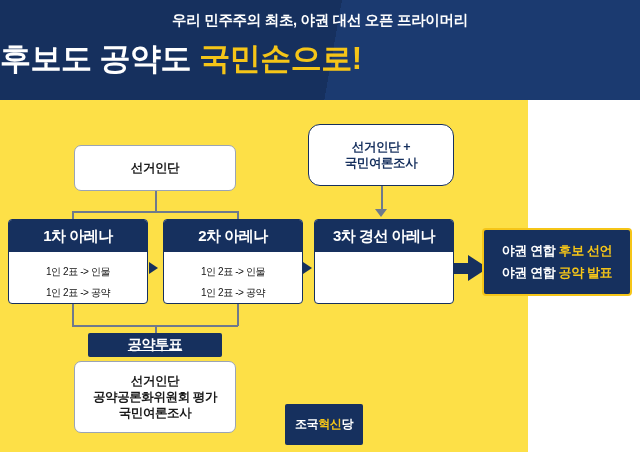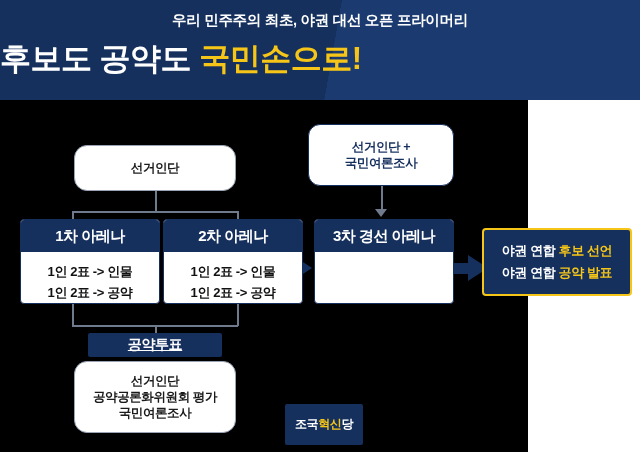--- a/index.html
+++ b/index.html
@@ -10,21 +10,21 @@
     width: 640px;
     height: 452px;
     font-family: "Liberation Sans", sans-serif;
     background: #ffffff;
     overflow: hidden;
   }
   #page {
     position: relative;
     width: 528px;
     height: 452px;
-    background: #000000;
+    background: #fde047;
     box-sizing: border-box;
   }
 
   
   .header {
     position: absolute;
     left: 0;
     top: 0;
     width: 640px;
     height: 100px;
@@ -74,21 +74,21 @@
     align-items: center;
     justify-content: center;
     text-align: center;
     letter-spacing: -0.4px;
     box-sizing: border-box;
   }
   .outlinebox {
     position: absolute;
     background: #ffffff;
     border: 1.6px solid #9aa4b5;
-    border-radius: 13px;
+    border-radius: 7px;
     box-sizing: border-box;
     display: flex;
     flex-direction: column;
     align-items: center;
     justify-content: center;
   }
   .outlinebox .line {
     color: #1a1a1a;
     font-size: 12.5px;
     font-weight: bold;
@@ -112,22 +112,22 @@
     font-weight: bold;
     text-align: center;
     letter-spacing: -0.5px;
     padding: 7px 0 6px 0;
   }
   .arena-body {
     padding: 9px 0 10px 0;
     text-align: center;
   }
   .arena-body .row {
-    font-size: 13px;
-    font-weight: bold;
+    font-size: 10px;
+    font-weight: normal;
     color: #111111;
     letter-spacing: -0.4px;
     line-height: 21px;
   }
 
   
   .resultbox {
     position: absolute;
     box-sizing: border-box;
     background: #16305e;
@@ -241,21 +241,21 @@
   </div>
   <div class="outlinebox" style="left:74px; top:145px; width:162px; height:46px;">
     <div class="line">선거인단</div>
   </div>
 
   <div class="outlinebox" style="left:308px; top:124px; width:146px; height:62px; border:1.8px solid #16305e; border-radius:12px;">
     <div class="line" style="color:#16305e;">선거인단 +</div>
     <div class="line" style="color:#16305e;">국민여론조사</div>
   </div>
 
-  <div class="arena" style="left:20px; top:219px; width:140px; height:85px;">
+  <div class="arena" style="left:8px; top:219px; width:140px; height:85px;">
     <div class="arena-head">1차 아레나</div>
     <div class="arena-body">
       <div class="row">1인 2표 -&gt; 인물</div>
       <div class="row">1인 2표 -&gt; 공약</div>
     </div>
   </div>
 
   <div class="arena" style="left:163px; top:219px; width:140px; height:85px;">
     <div class="arena-head">2차 아레나</div>
     <div class="arena-body">

